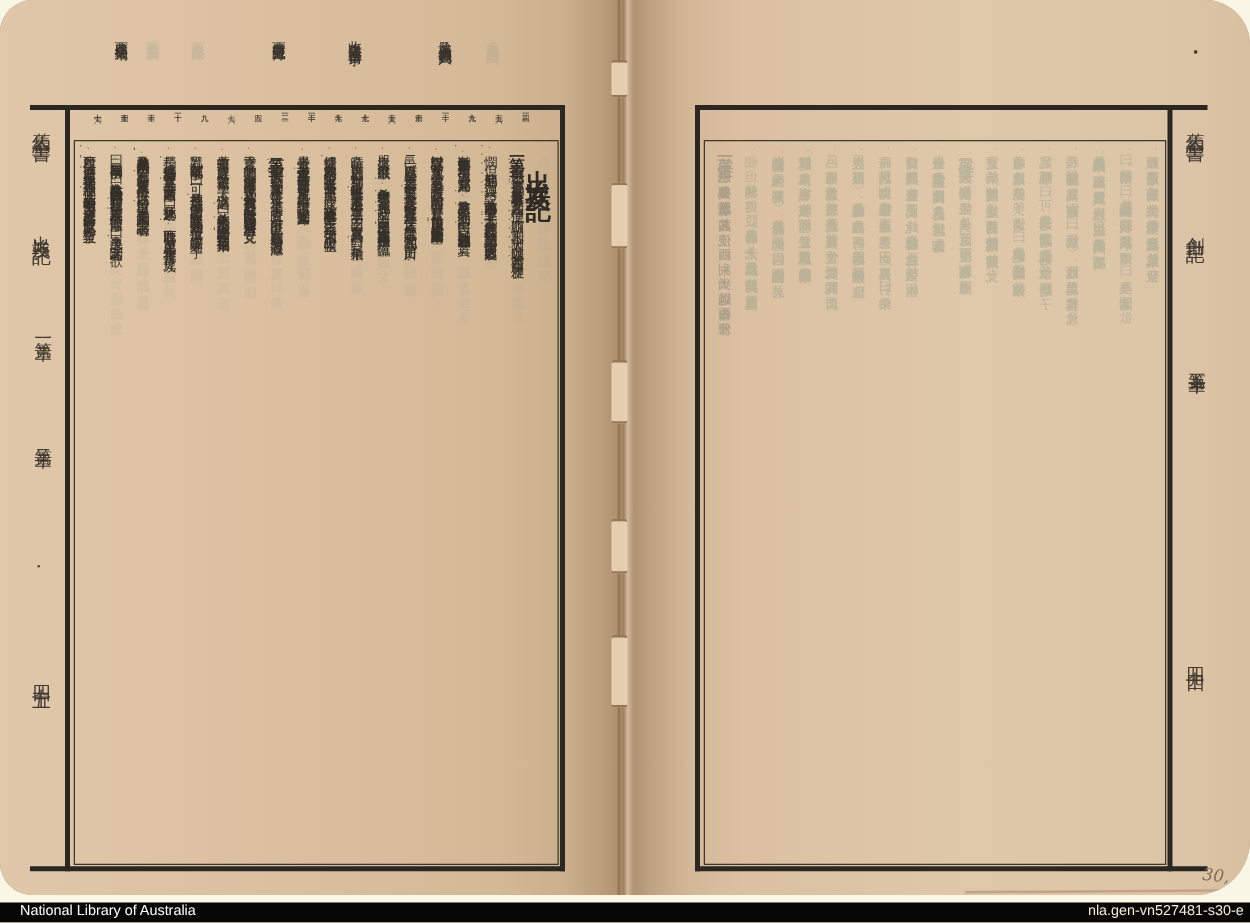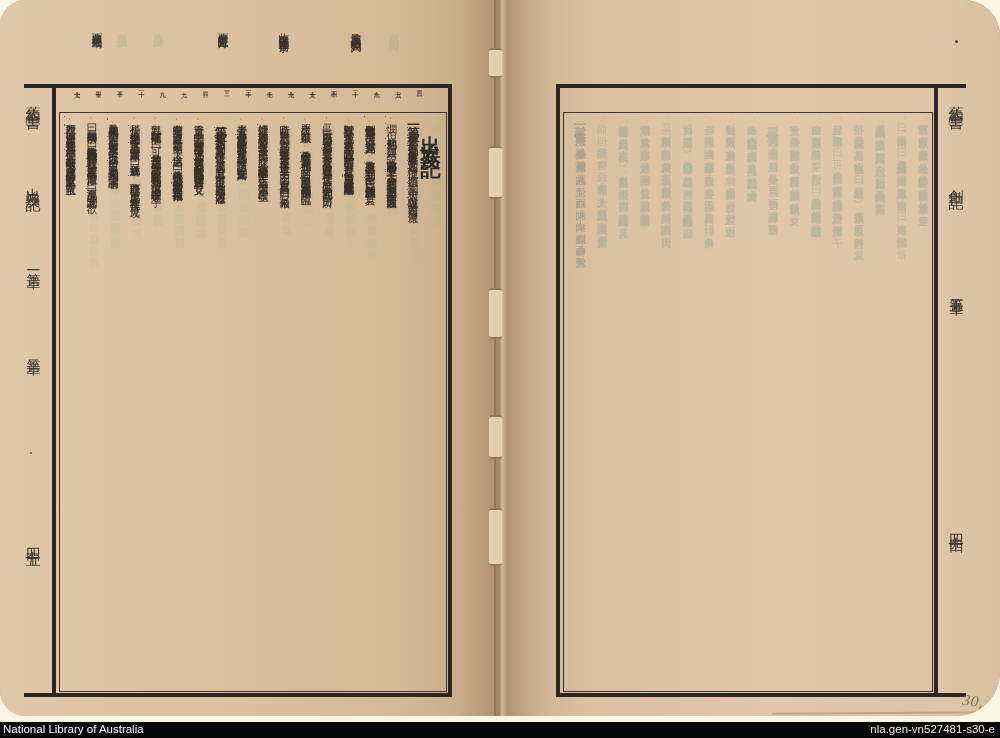--- a/index.html
+++ b/index.html
@@ -51,21 +51,21 @@
   .title-col{position:absolute;right:1px;top:4px;height:560px;width:22px;writing-mode:vertical-rl;
       text-orientation:upright;font-size:20px;font-weight:bold;letter-spacing:7px;color:#2e2a25;}
   
   .bleed{position:absolute;pointer-events:none;}
   .bleed.mirror{transform:scaleX(-1);}
   .bleed .t-col{color:#9aa28f;filter:blur(.45px);}
   .bleed .t-col.dark{color:#7f8077;}
   
   .footer-bar{position:absolute;left:0;bottom:0;width:1000px;height:16px;background:#070707;
       font-family:"Liberation Sans",sans-serif;font-size:11.5px;color:#ffffff;}
-  .footer-bar .fl{position:absolute;left:3px;top:1px;}
+  .footer-bar .fl{position:absolute;left:16px;top:1px;}
   .footer-bar .fr{position:absolute;right:5px;top:1px;color:#f2ecd9;}
   .handwriting{position:absolute;left:962px;top:693px;font-style:italic;font-size:13.5px;
       color:#7d6e55;transform:rotate(6deg);font-family:"DejaVu Serif",serif;}
   .speck{position:absolute;border-radius:50%;background:#4a4038;}
   .seam{position:absolute;left:772px;top:712px;width:228px;height:2px;background:#c2a483;transform:rotate(-.4deg);}
 </style>
 </head>
 <body>
 
 <div class="book">

